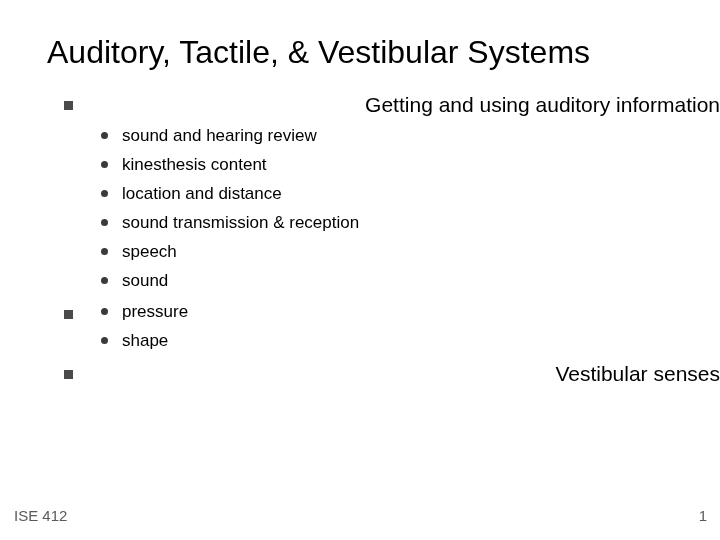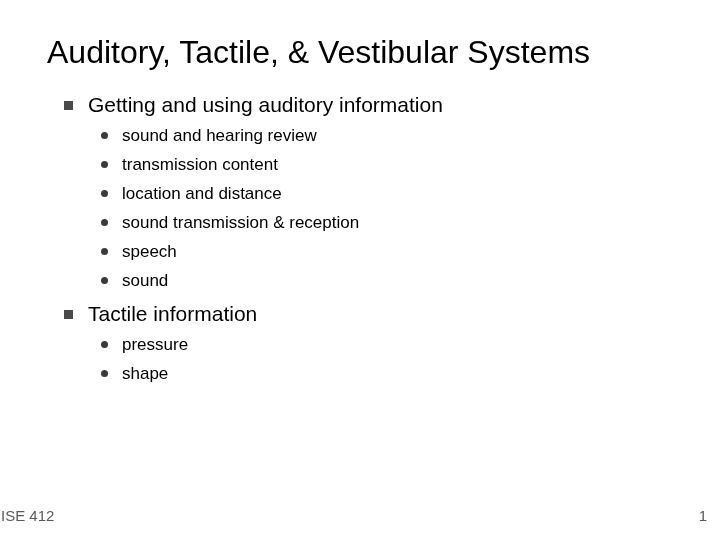--- a/index.html
+++ b/index.html
@@ -30,20 +30,21 @@
     width: 720px;
   }
   .l1 {
     position: relative;
     margin: 11px 0 0 0;
     padding-left: 88px;
     font-size: 21px;
     line-height: 24px;
     color: #000000;
     white-space: nowrap;
+    text-align: right;
   }
   .content > :first-child { margin-top: 0; }
   .l1 .bullet {
     position: absolute;
     left: 64px; top: 8px;
     width: 9px; height: 9px;
   }
   .l2 {
     position: relative;
     margin: 9px 9px 0 0;
@@ -54,43 +55,44 @@
     white-space: nowrap;
   }
   .l2 .bullet {
     position: absolute;
     left: 101px; top: 6px;
     width: 7px; height: 7px;
     border-radius: 50%;
   }
   .footer-left {
     position: absolute;
-    left: 1px; top: 507px;
+    left: 14px; top: 507px;
     font-size: 15px;
     line-height: 18px;
   }
   .footer-right {
     position: absolute;
     right: 13px; top: 507px;
     font-size: 15px;
     line-height: 18px;
   }
 </style>
 </head>
 <body>
 
 <div class="slide" style="background: rgb(255, 255, 255);">
   <h1 class="title" style="color: rgb(0, 0, 0);">Auditory, Tactile, &amp; Vestibular Systems</h1>
   <div class="content" id="content">
       <div class="l1"><span class="bullet" style="background: rgb(74, 74, 74);"></span><span>Getting and using auditory information</span></div>
       <div class="l2"><span class="bullet" style="background: rgb(58, 58, 58);"></span><span>sound and hearing review</span></div>
-      <div class="l2"><span class="bullet" style="background: rgb(58, 58, 58);"></span><span>transmission content</span></div>
+      <div class="l2"><span class="bullet" style="background: rgb(58, 58, 58);"></span><span>kinesthesis content</span></div>
       <div class="l2"><span class="bullet" style="background: rgb(58, 58, 58);"></span><span>location and distance</span></div>
       <div class="l2"><span class="bullet" style="background: rgb(58, 58, 58);"></span><span>sound transmission &amp; reception</span></div>
       <div class="l2"><span class="bullet" style="background: rgb(58, 58, 58);"></span><span>speech</span></div>
       <div class="l2"><span class="bullet" style="background: rgb(58, 58, 58);"></span><span>sound</span></div>
-      <div class="l1"><span class="bullet" style="background: rgb(74, 74, 74);"></span><span>Tactile information</span></div>
+      <div class="l1"><span class="bullet" style="background: rgb(74, 74, 74);"></span></div>
       <div class="l2"><span class="bullet" style="background: rgb(58, 58, 58);"></span><span>pressure</span></div>
       <div class="l2"><span class="bullet" style="background: rgb(58, 58, 58);"></span><span>shape</span></div>
+      <div class="l1"><span class="bullet" style="background: rgb(74, 74, 74);"></span><span>Vestibular senses</span></div>
     </div>
   <span class="footer-left" style="color: rgb(90, 90, 90);">ISE 412</span>
   <span class="footer-right" style="color: rgb(90, 90, 90);">1</span>
 </div>
 
 </body></html>

